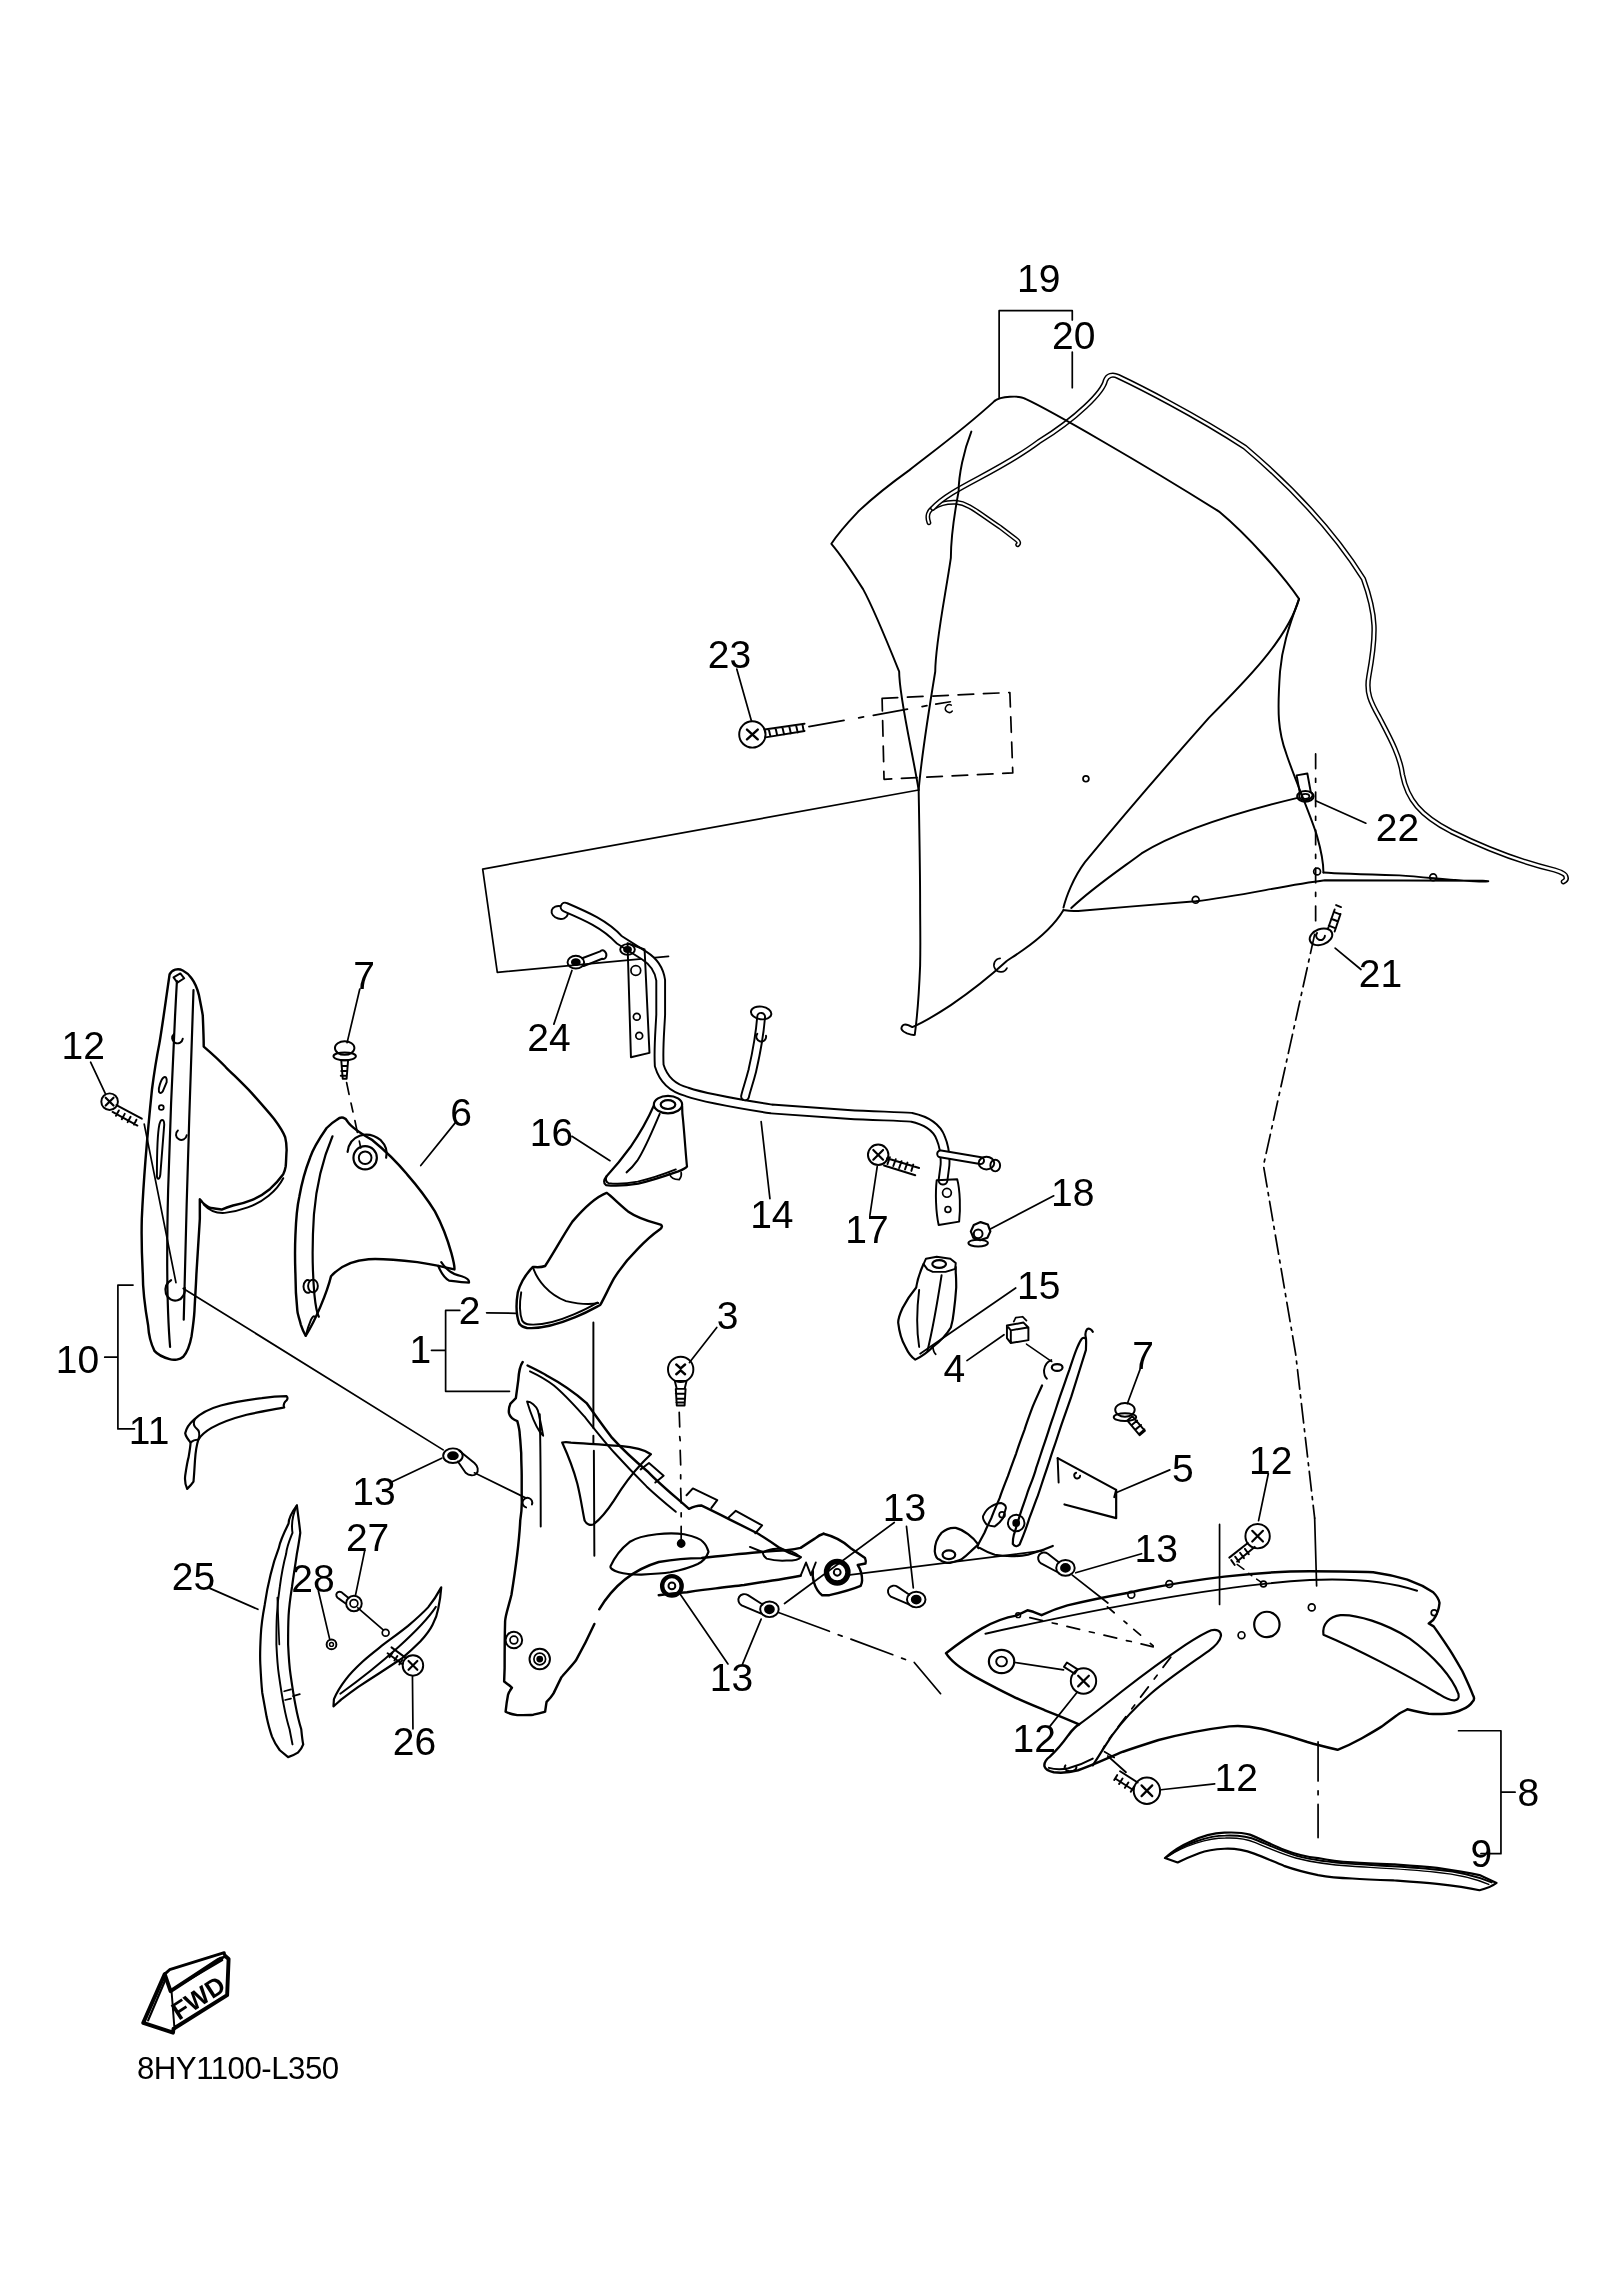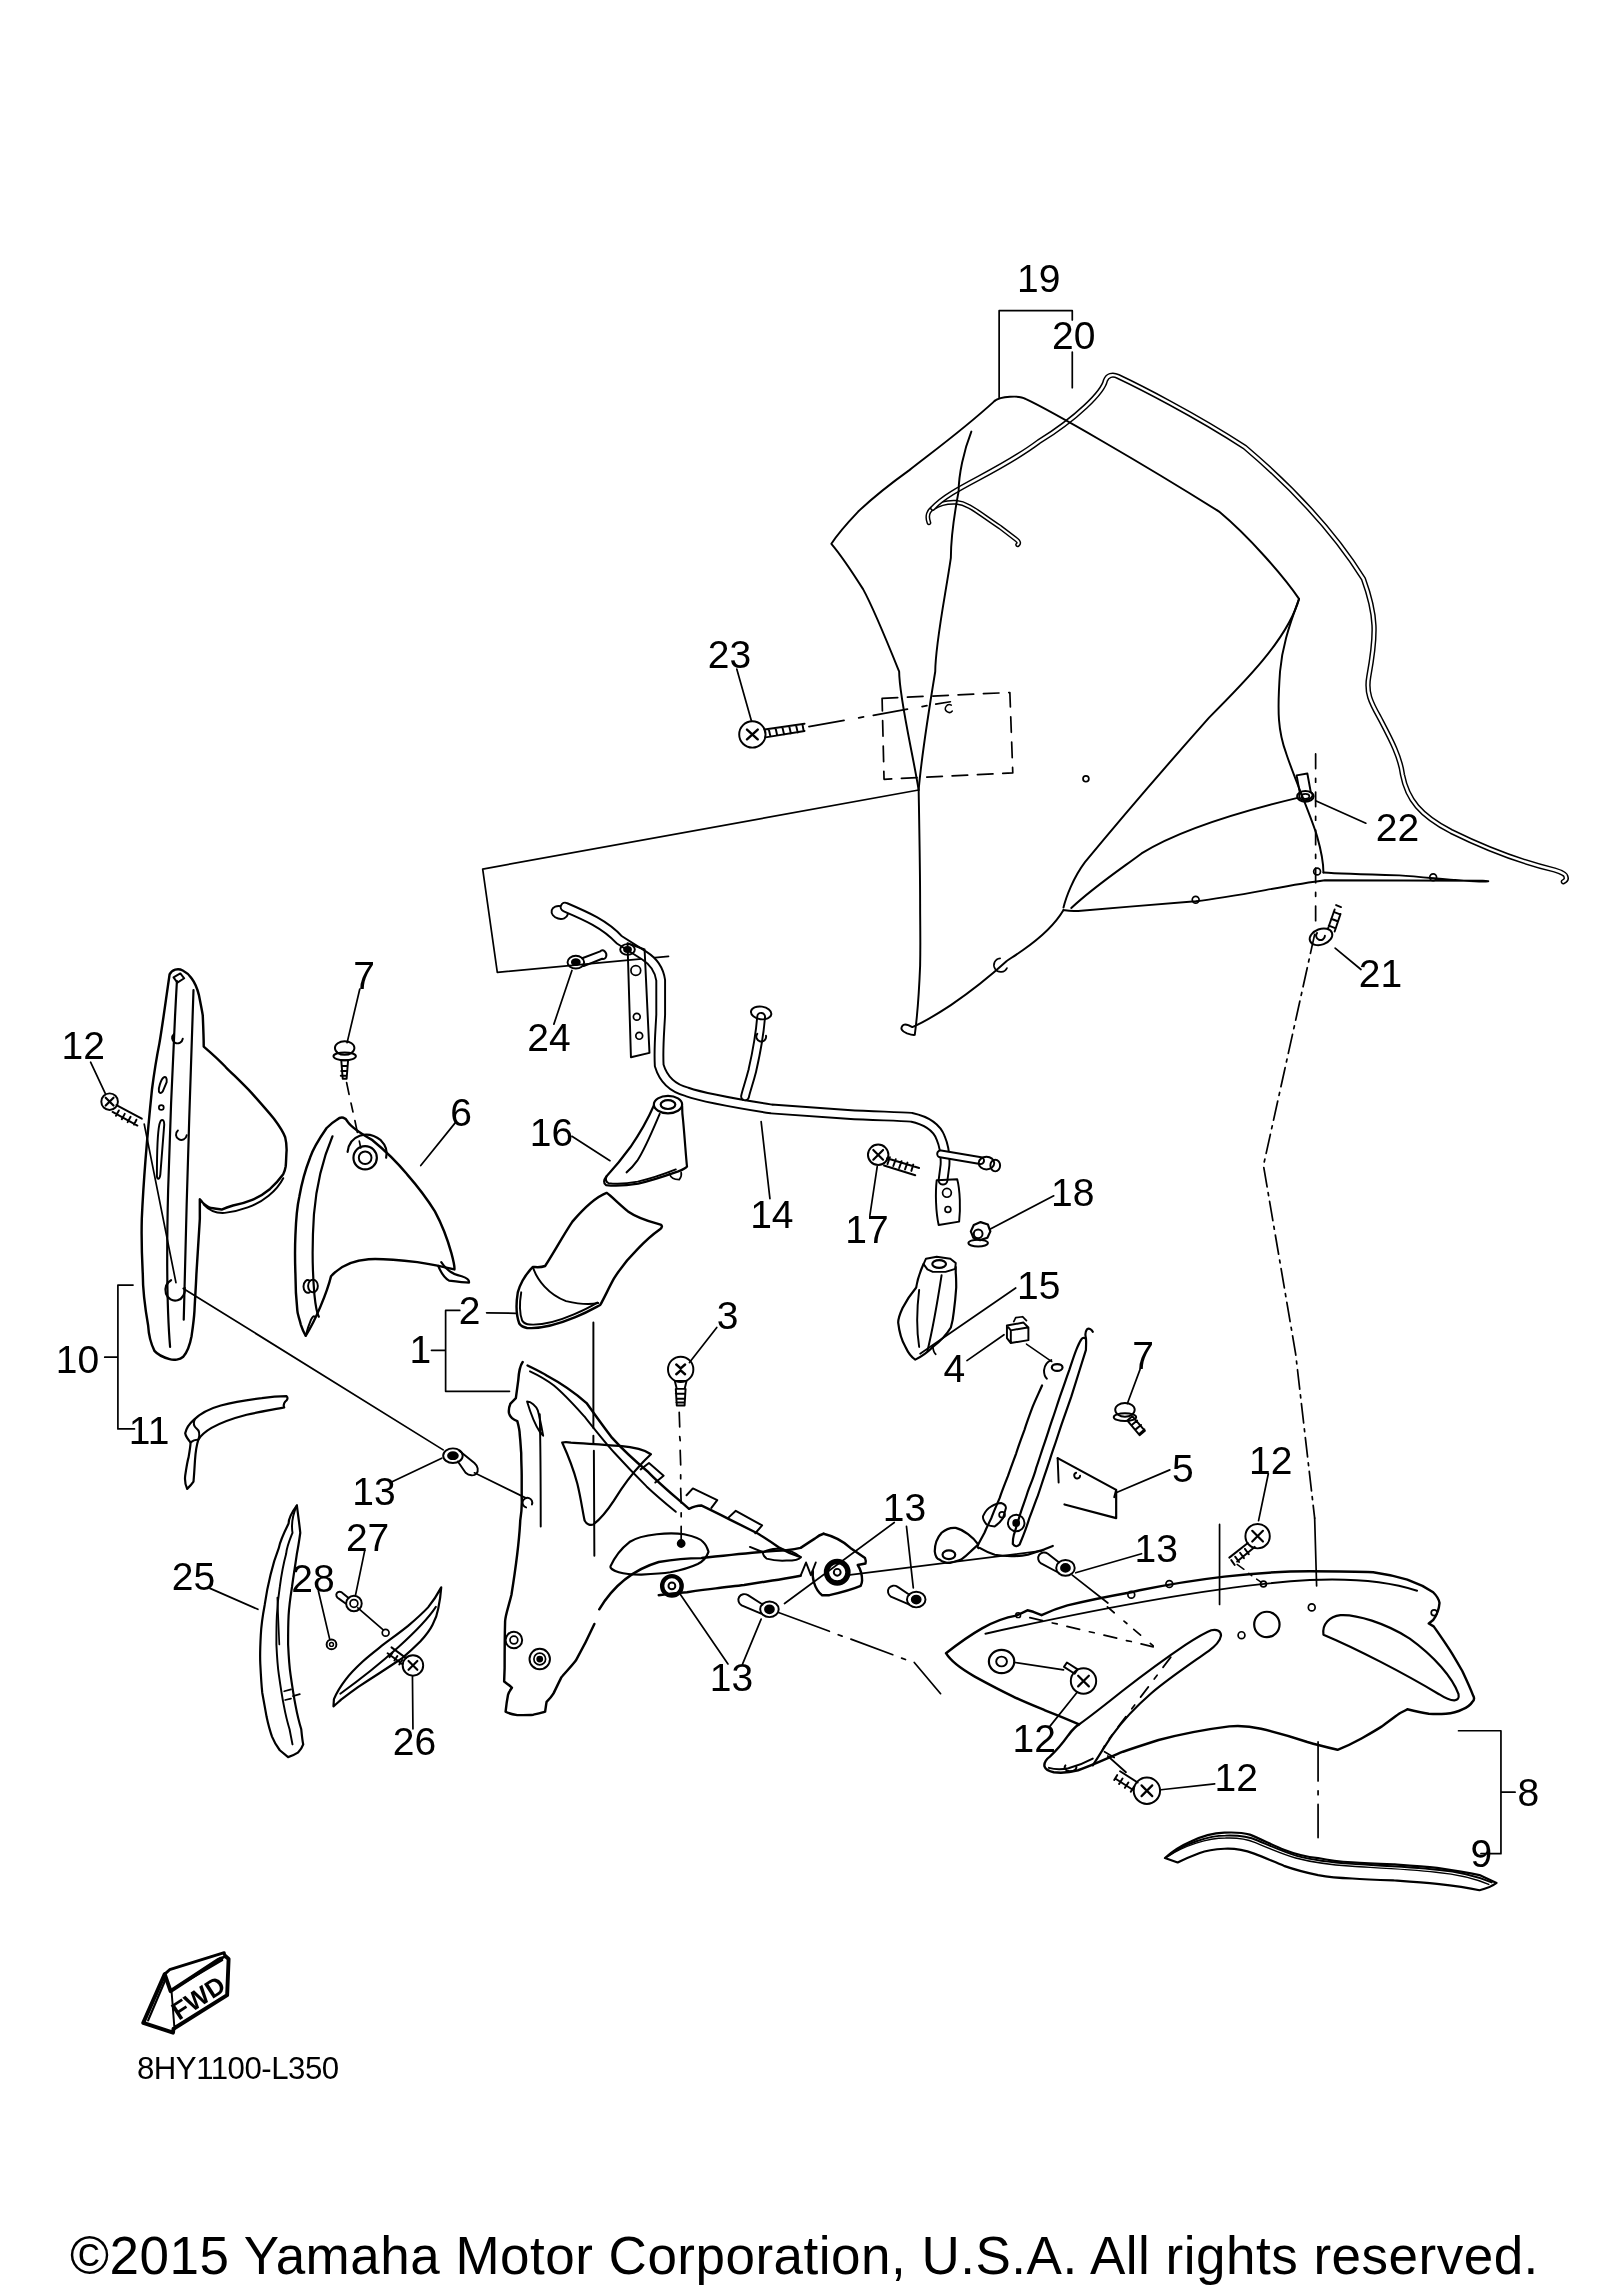--- a/index.html
+++ b/index.html
@@ -425,15 +425,14 @@
 </g>
 
 <g stroke-width="3.5">
 <path d="M241,2635 L241,2930 M241,2635 L272,2635 M241,2930 L275,2930 M214,2783 L241,2783"></path>
 </g>
 
 <path d="M1578,2458 L1560,2300" stroke-width="3.5"></path>
 <path d="M1172,2330 L1250,2380" stroke-width="3.5"></path>
 
 </svg>
-<div style="position:absolute;left:70px;top:2229px;font-family:'Liberation Sans',sans-serif;font-size:53px;line-height:1;letter-spacing:0.5px;color:#000;white-space:nowrap;">©2015 Yamaha Motor Corporation, U.S.A. All rights reserved.</div>
 </div>
 
 
 </body></html>

